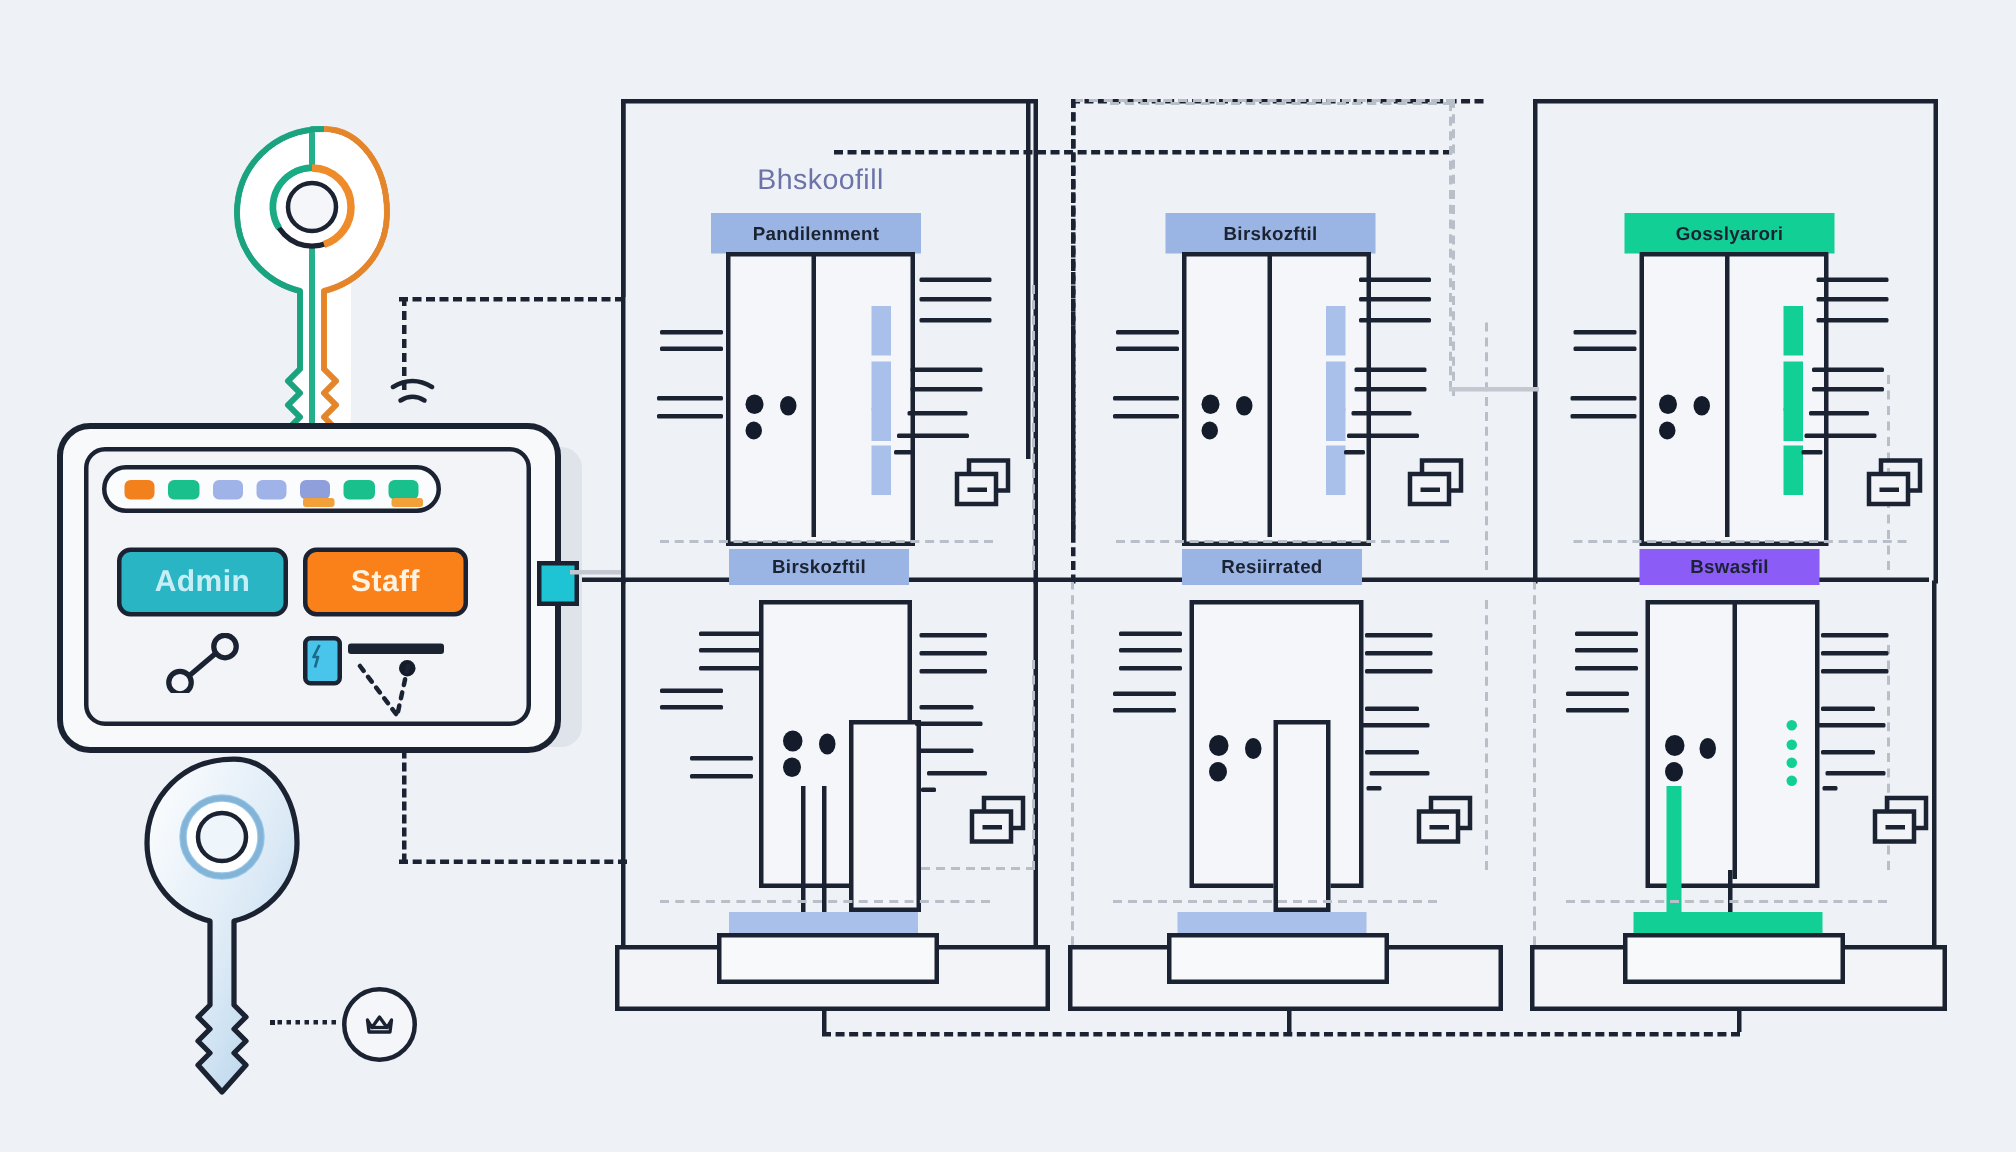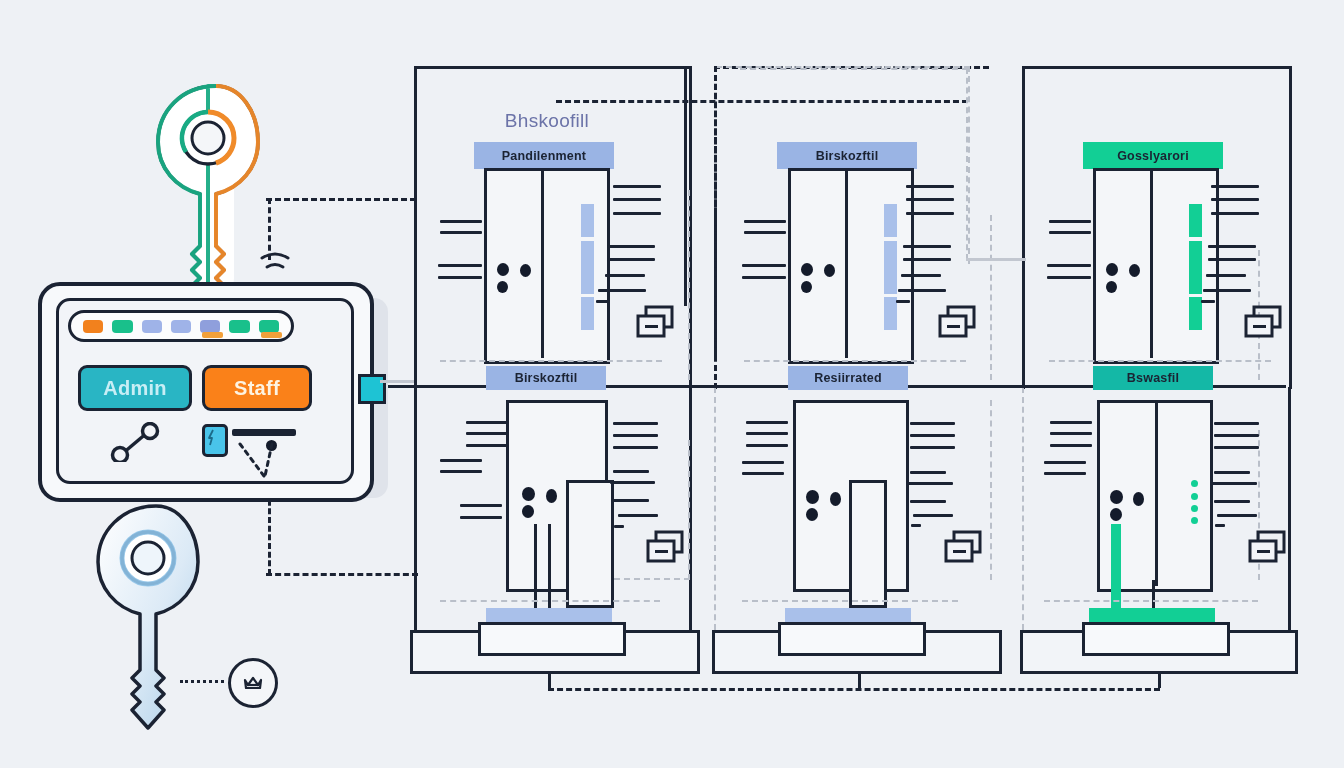--- a/index.html
+++ b/index.html
@@ -199,21 +199,21 @@
   <div class="txtline" style="left:1208px;top:258px;width:48px;height:3px;"></div>
   <div class="txtline" style="left:1206px;top:274px;width:40px;height:3px;"></div>
   <div class="txtline" style="left:1203px;top:289px;width:48px;height:3px;"></div>
   <div class="txtline" style="left:1201px;top:300px;width:14px;height:3px;"></div>
   <svg class="fileicon" style="left:1244px;top:305px;" width="40" height="34" viewBox="0 0 40 34">
     <rect x="10" y="2" width="26" height="20" fill="none" stroke="#1b2333" stroke-width="3"></rect>
     <rect x="2" y="11" width="26" height="20" fill="#f2f4f8" stroke="#1b2333" stroke-width="3"></rect>
     <rect x="9" y="20" width="13" height="3" fill="#1b2333"></rect>
   </svg>
   <div class="greyline-h" style="left:1049px;top:360px;width:222px;"></div>
-  <div class="cab-footer" style="left:1093px;top:366px;width:120px;height:24px;background:#14b8a6;">Bswasfil</div>
+  <div class="cab-footer" style="left:1093px;top:366px;width:120px;height:24px;background:#8b5cf6;">Bswasfil</div>
 
   <div class="cab" style="left:506px;top:400px;width:96px;height:186px;"></div>
   <div class="cab" style="left:566px;top:480px;width:42px;height:122px;"></div>
   <div class="dot" style="left:522px;top:487px;width:13px;height:14px;"></div>
   <div class="dot" style="left:546px;top:489px;width:11px;height:14px;"></div>
   <div class="dot" style="left:522px;top:505px;width:12px;height:13px;"></div>
   <div class="txtline" style="left:466px;top:421px;width:42px;height:3px;"></div>
   <div class="txtline" style="left:466px;top:432px;width:42px;height:3px;"></div>
   <div class="txtline" style="left:466px;top:444px;width:42px;height:3px;"></div>
   <div class="txtline" style="left:440px;top:459px;width:42px;height:3px;"></div>

